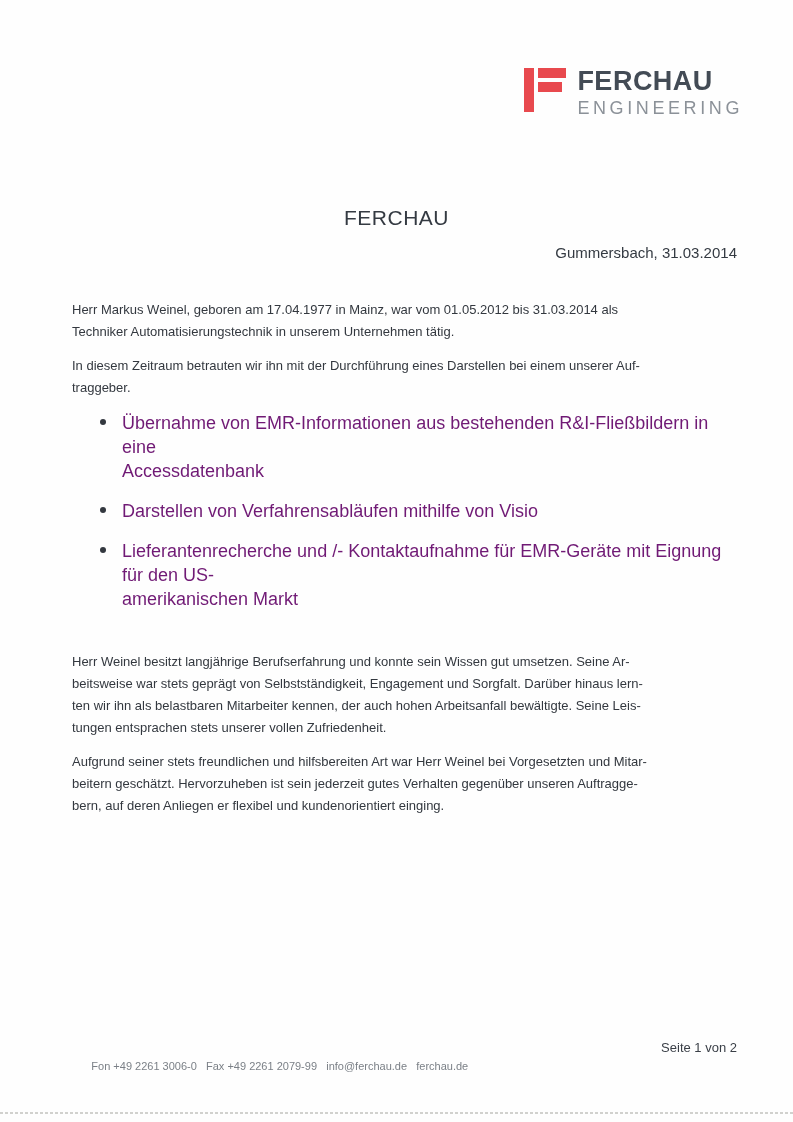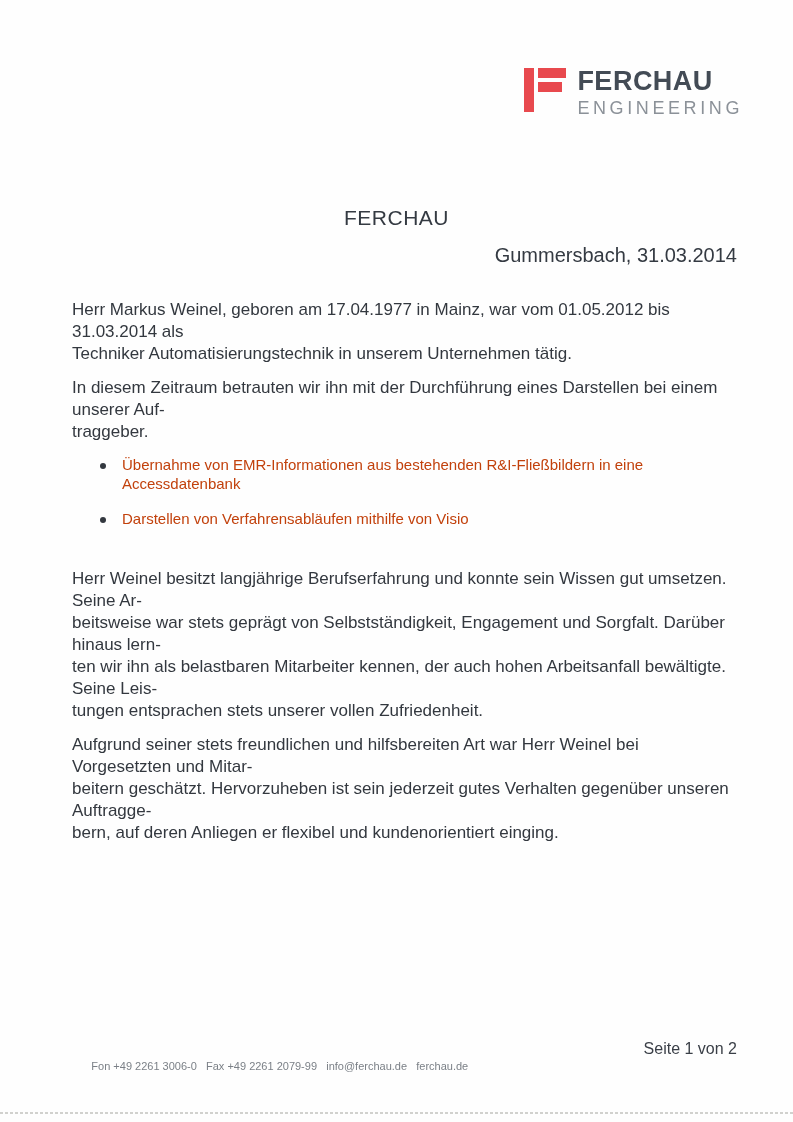--- a/index.html
+++ b/index.html
@@ -18,37 +18,37 @@
   .li-v  { position: absolute; left: 0; top: 0; width: 10px; height: 44px; background: #e8494e; }
   .li-b1 { position: absolute; left: 14px; top: 0;  width: 28px; height: 10px; background: #e8494e; }
   .li-b2 { position: absolute; left: 14px; top: 14px; width: 24px; height: 10px; background: #e8494e; }
   .logo-text { display: flex; flex-direction: column; }
   .logo-name { font-size: 27px; font-weight: bold; letter-spacing: 0.5px; color: #434b55; line-height: 27px; }
   .logo-sub  { font-size: 18px; font-weight: 400; letter-spacing: 3.6px; color: #8b9198; margin-top: 3px; }
 
   
   .doc-title { position: absolute; top: 206px; left: 0; width: 100%; text-align: center;
                font-size: 21px; letter-spacing: 0.5px; color: #343a42; }
-  .dateline  { position: absolute; top: 244px; right: 56px; font-size: 20px; color: #343a42; }
+  .dateline  { position: absolute; top: 244px; right: 56px; font-size: 15px; color: #343a42; }
 
   
   .content { position: absolute; top: 299px; left: 72px; width: 665px; }
-  .para { font-size: 17px; line-height: 22px; white-space: pre-line; margin-bottom: 12px; color: #33383f; }
+  .para { font-size: 13px; line-height: 22px; white-space: pre-line; margin-bottom: 12px; color: #33383f; }
   .para.before-list { margin-bottom: 40px; }
   .bullets { list-style: none; margin-bottom: 40px; }
-  .bullet-item { position: relative; padding-left: 50px; font-size: 15px; line-height: 19px; margin-bottom: 16px; color: #c2410c; }
+  .bullet-item { position: relative; padding-left: 50px; font-size: 18px; line-height: 24px; margin-bottom: 16px; color: #701a75; }
   .bullet-text { white-space: pre-line; display: block; }
   .bullet-dot { position: absolute; left: 28px; top: 8px; width: 6px; height: 6px; border-radius: 50%; background: #33383f; }
 
   
   .footer { position: absolute; left: 73px; top: 1044px; font-size: 11px; line-height: 15px; color: #7b8087; }
   .footer .row { white-space: pre; }
   .footer-company { font-weight: bold; color: #5d626a; }
   .footer-join { white-space: pre; }
-  .page-indicator { position: absolute; top: 1040px; right: 56px; font-size: 16px; color: #3a3f47; text-align: right; }
+  .page-indicator { position: absolute; top: 1040px; right: 56px; font-size: 13px; color: #3a3f47; text-align: right; }
 
   
   .scan-line { position: absolute; left: 0; bottom: 8px; width: 100%; height: 2px;
                background: repeating-linear-gradient(90deg, #c6c6c2 0 3px, transparent 3px 5px);
                opacity: 0.8; }
 </style>
 </head>
 <body>
 
 <div class="sheet">
@@ -77,20 +77,25 @@
     <ul class="bullets">
       <li class="bullet-item">
         <span class="bullet-dot"></span>
         <span class="bullet-text">Übernahme von EMR-Informationen aus bestehenden R&amp;I-Fließbildern in eine
 Accessdatenbank</span>
       </li>
       <li class="bullet-item">
         <span class="bullet-dot"></span>
         <span class="bullet-text">Darstellen von Verfahrensabläufen mithilfe von Visio</span>
       </li>
+      <li class="bullet-item">
+        <span class="bullet-dot"></span>
+        <span class="bullet-text">Lieferantenrecherche und /- Kontaktaufnahme für EMR-Geräte mit Eignung für den US-
+amerikanischen Markt</span>
+      </li>
     </ul>
 
     <p class="para">Herr Weinel besitzt langjährige Berufserfahrung und konnte sein Wissen gut umsetzen. Seine Ar-
 beitsweise war stets geprägt von Selbstständigkeit, Engagement und Sorgfalt. Darüber hinaus lern-
 ten wir ihn als belastbaren Mitarbeiter kennen, der auch hohen Arbeitsanfall bewältigte. Seine Leis-
 tungen entsprachen stets unserer vollen Zufriedenheit.</p>
     <p class="para">Aufgrund seiner stets freundlichen und hilfsbereiten Art war Herr Weinel bei Vorgesetzten und Mitar-
 beitern geschätzt. Hervorzuheben ist sein jederzeit gutes Verhalten gegenüber unseren Auftragge-
 bern, auf deren Anliegen er flexibel und kundenorientiert einging.</p>
   </div>

